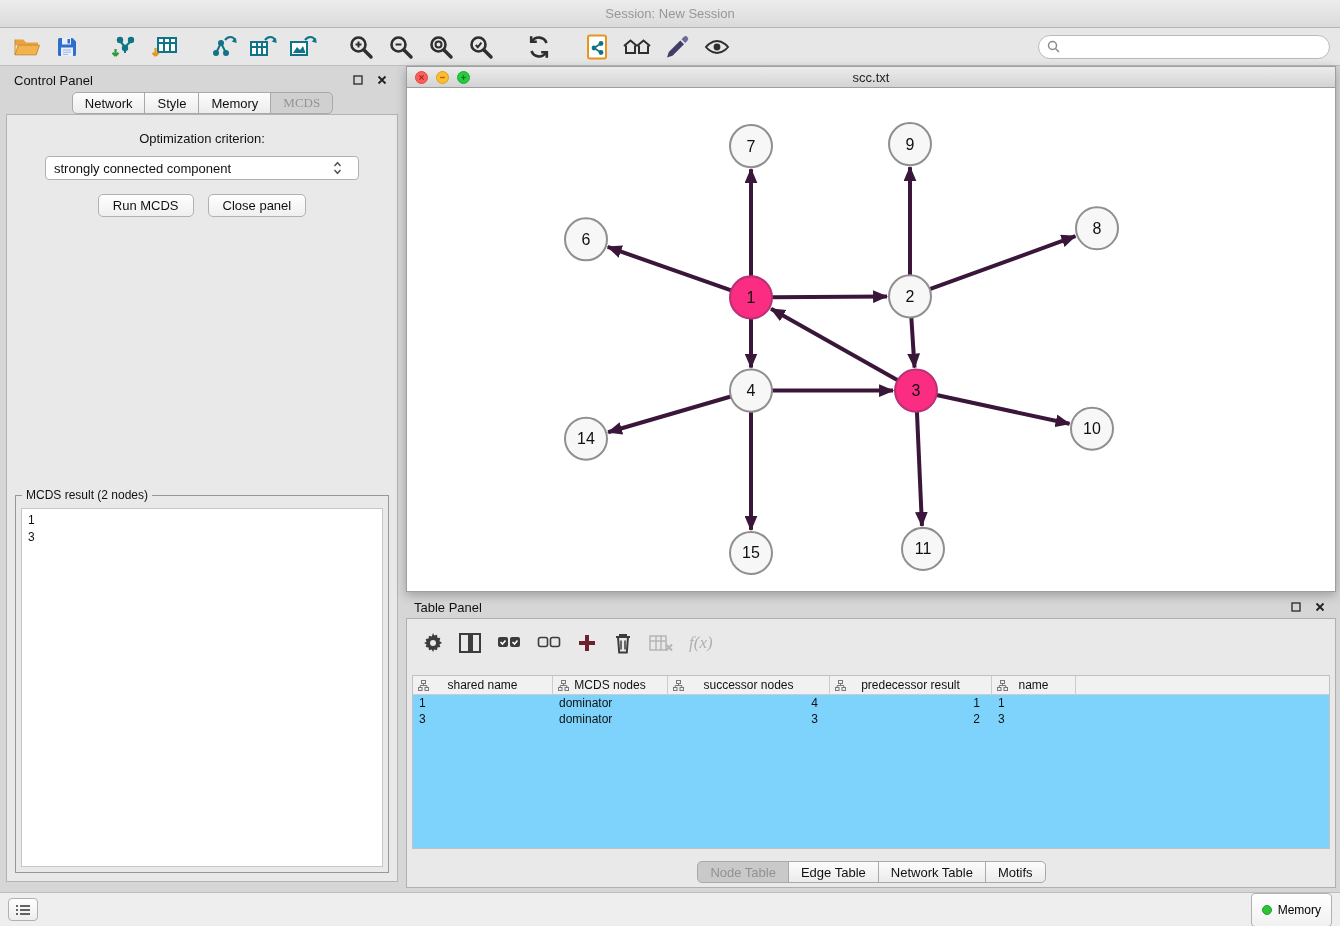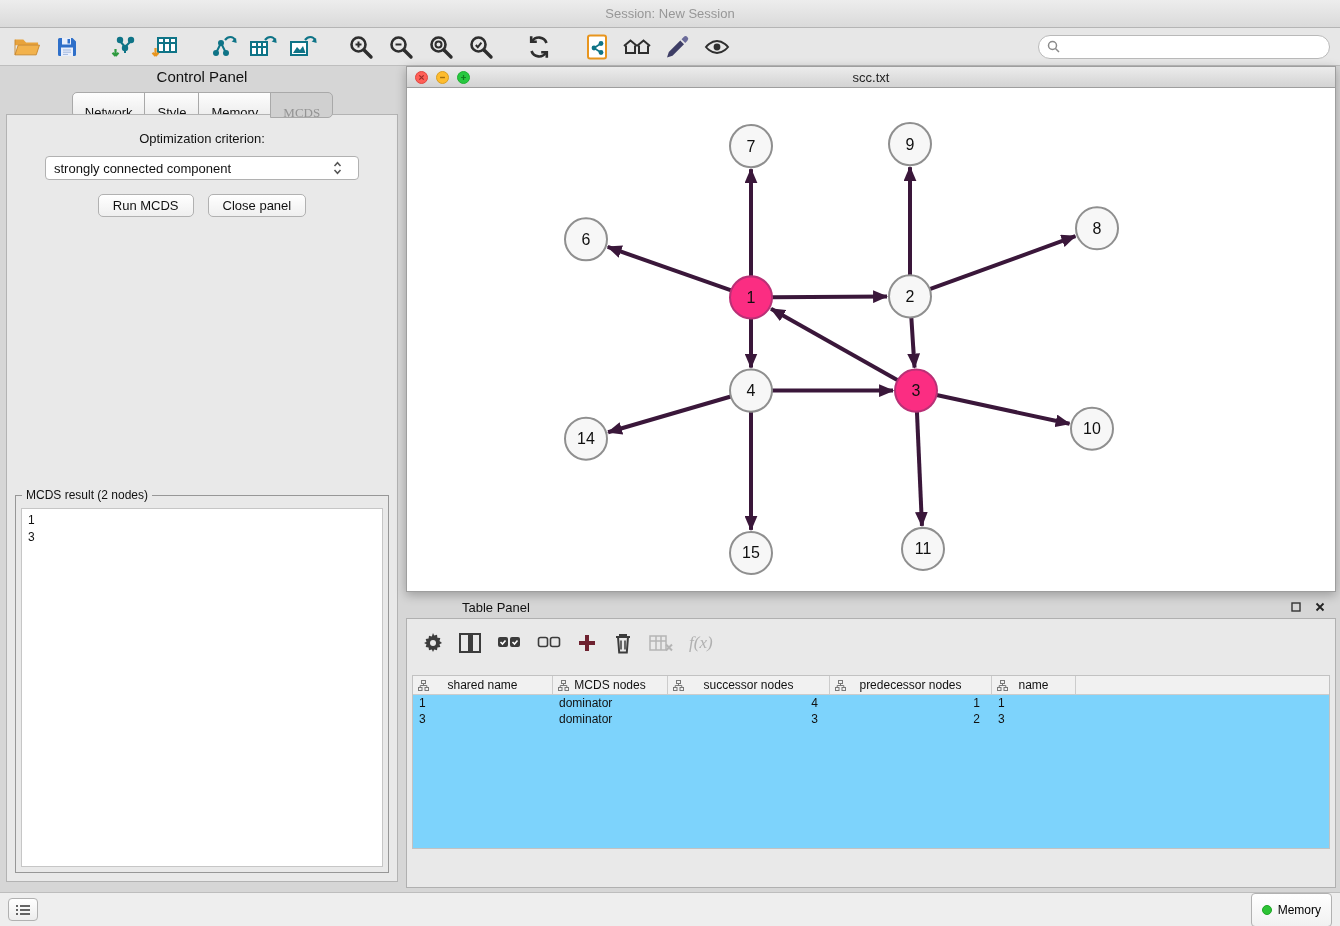--- a/index.html
+++ b/index.html
@@ -19,25 +19,25 @@
     background:#e7e7e7; border-bottom:1px solid #bebebe;
     display:flex; align-items:center; padding:0 10px; }
   .grp { display:flex; align-items:center; gap:6px; margin-right:24px; }
   .tbtn { background:none; border:none; width:34px; height:32px; display:flex; align-items:center; justify-content:center; }
   .search { margin-left:auto; width:292px; height:24px; background:#fff; border:1px solid #b9b9b9;
     border-radius:12px; display:flex; align-items:center; padding:0 8px; gap:5px; }
   .search input { border:none; outline:none; flex:1; font-size:12px; background:transparent; }
 
   
   .control-panel { position:absolute; left:6px; top:68px; width:392px; height:814px; }
-  .panel-header { height:24px; display:flex; align-items:center; font-size:15px; padding:0 8px; gap:8px;flex-direction:column; }
+  .panel-header { height:24px; display:flex; align-items:center; font-size:13px; padding:0 8px; gap:8px; }
   .panel-header .sp { flex:1; }
   .win-btn { background:none; border:none; width:16px; height:16px; display:flex; align-items:center; justify-content:center; }
   .ptabs { display:flex; justify-content:center; height:22px; }
-  .ptab { font-size:13px; padding:12px 12px; border:1px solid #a9a9a9; background:linear-gradient(#fdfdfd,#ececec);
+  .ptab { font-size:13px; padding:2px 12px; border:1px solid #a9a9a9; background:linear-gradient(#fdfdfd,#ececec);
     color:#111; margin-right:-1px; position:relative; }
   .ptab:first-child { border-radius:5px 0 0 5px; }
   .ptab:last-child { border-radius:0 5px 5px 0;font-family:Liberation Serif, serif; }
   .ptab.active { background:#d0d0d0; color:#949494; z-index:1; }
   .cp-body { position:absolute; left:0; right:0; top:46px; bottom:0; background:#e9e9e9; border:1px solid #b3b3b3; }
   .opt-label { text-align:center; padding-top:16px; font-size:13px; }
   .dropdown { margin:10px 38px 0; height:24px; background:#fff; border:1px solid #b1b1b1; border-radius:4px;
     display:flex; align-items:center; font-size:13px; padding:0 16px 0 8px; }
   .dropdown .ddtext { flex:1; white-space:nowrap; overflow:hidden; }
   .btn-row { display:flex; justify-content:center; gap:14px; margin-top:14px;align-items:center; }
@@ -58,21 +58,21 @@
   .light.red { background:#ff5f57; border:1px solid #e04640; }
   .light.yellow { background:#febc2e; border:1px solid #d99f23; }
   .light.green { background:#28c840; border:1px solid #1faf31; }
   .nw-canvas { position:absolute; left:0; top:22px; right:0; bottom:0; background:#fff;
     border:1px solid #9e9e9e; border-top:none; }
   .net-svg { width:100%; height:100%; display:block; }
   .net-svg text { font-family:"Liberation Sans", sans-serif; }
 
   
   .table-panel { position:absolute; left:406px; top:596px; width:930px; height:292px; }
-  .tp-header { height:22px; display:flex; align-items:center; font-size:13px; padding:0 8px; gap:8px;margin-left:48px; }
+  .tp-header { height:22px; display:flex; align-items:center; font-size:13px; padding:0 8px; gap:8px; }
   .tp-header .sp { flex:1; }
   .tp-body { position:absolute; left:0; right:0; top:22px; bottom:0; background:#e9e9e9; border:1px solid #b0b0b0; }
   .tp-toolbar { height:48px; display:flex; align-items:center; gap:16px; padding:0 16px; }
   .ttb { background:none; border:none; display:flex; align-items:center; justify-content:center; height:30px; }
   .fx { font-family:"Liberation Serif", serif; font-style:italic; font-size:17px; color:#b0b0b0; }
   .tbl { position:absolute; left:5px; right:5px; top:56px; height:174px; background:#7dd3fc; border:1px solid #c2c2c2; overflow:hidden; }
   .thead { display:flex; height:19px; background:#f1f1f1; border-bottom:1px solid #cccccc; }
   .th { position:relative; display:flex; align-items:center; justify-content:center; gap:4px;
     font-size:12px; border-right:1px solid #cccccc; flex:none; }
   .th .sic { position:absolute; left:5px; top:4px; }
@@ -493,21 +493,21 @@
               </svg>
               <span>successor nodes</span>
             </div>
             <div class="th" style="width: 162px;">
               <svg class="sic" width="11" height="11" viewBox="0 0 11 11">
                 <path d="M5.5 3.5v2M2.2 7.5v-2h6.6v2" stroke="#777" fill="none"></path>
                 <rect x="3.5" y="0.5" width="4" height="3" fill="none" stroke="#777"></rect>
                 <rect x="0.5" y="7.5" width="3.5" height="3" fill="none" stroke="#777"></rect>
                 <rect x="7" y="7.5" width="3.5" height="3" fill="none" stroke="#777"></rect>
               </svg>
-              <span>predecessor nodes</span>
+              <span>predecessor result</span>
             </div>
             <div class="th" style="width: 84px;">
               <svg class="sic" width="11" height="11" viewBox="0 0 11 11">
                 <path d="M5.5 3.5v2M2.2 7.5v-2h6.6v2" stroke="#777" fill="none"></path>
                 <rect x="3.5" y="0.5" width="4" height="3" fill="none" stroke="#777"></rect>
                 <rect x="0.5" y="7.5" width="3.5" height="3" fill="none" stroke="#777"></rect>
                 <rect x="7" y="7.5" width="3.5" height="3" fill="none" stroke="#777"></rect>
               </svg>
               <span>name</span>
             </div>
@@ -523,20 +523,26 @@
             <div class="trow">
               <div class="td left" style="width: 140px;">3</div>
               <div class="td left" style="width: 115px;">dominator</div>
               <div class="td right" style="width: 162px;">3</div>
               <div class="td right" style="width: 162px;">2</div>
               <div class="td left" style="width: 84px;">3</div>
             </div>
           </div>
       </div>
 
+      <div class="tp-tabs">
+          <button class="tp-tab active">Node Table</button>
+          <button class="tp-tab">Edge Table</button>
+          <button class="tp-tab">Network Table</button>
+          <button class="tp-tab">Motifs</button>
+        </div>
     </div>
   </div>
 
   <div class="statusbar">
     <button class="list-btn">
       <svg width="16" height="12" viewBox="0 0 16 12">
         <path d="M1 2h2M5 2h10M1 6h2M5 6h10M1 10h2M5 10h10" stroke="#333" stroke-width="1.6"></path>
       </svg>
     </button>
     <button class="memory-btn">

